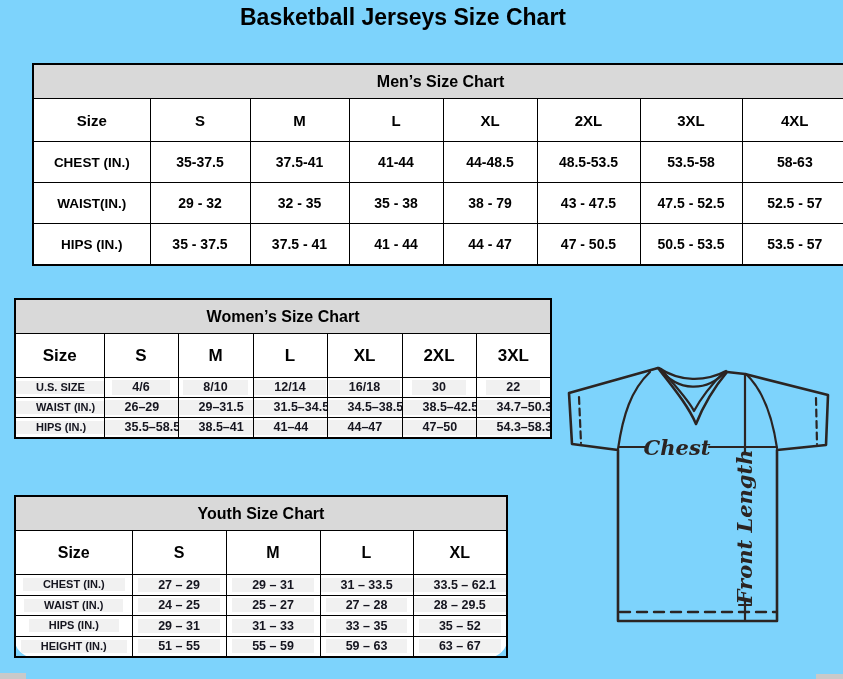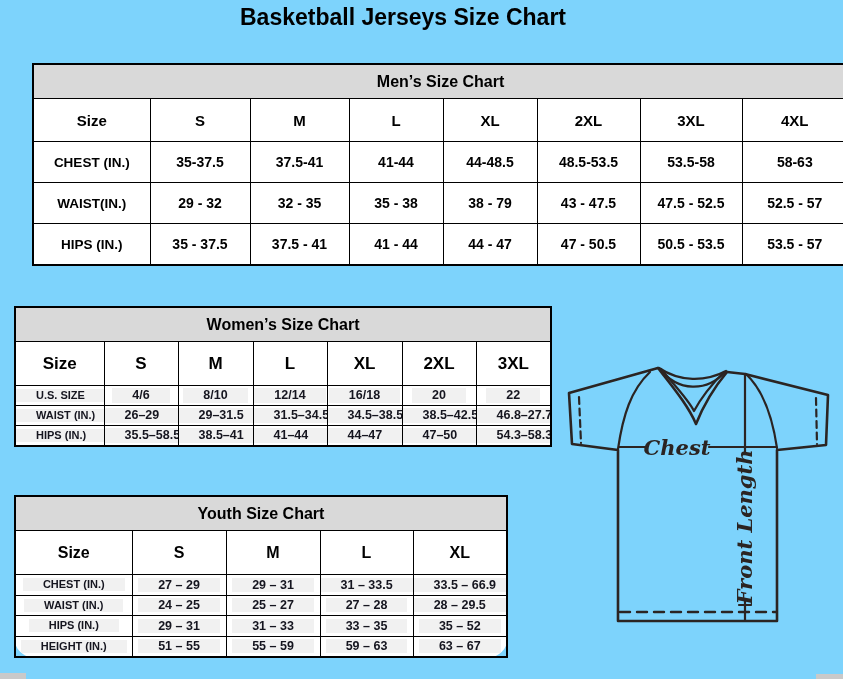--- a/index.html
+++ b/index.html
@@ -12,21 +12,21 @@
   table.size-table td{border:1.5px solid #000;text-align:center;vertical-align:middle;
                       padding:0;overflow:hidden;white-space:nowrap;}
   td.band{background:#d9d9d9;}
   
   .men{left:32px;top:63px;width:815px;}
   .men td.band{height:33px;font-size:16px;}
   .men .head-row td{height:42px;font-size:15px;}
   .men .data-row td{height:40px;font-size:14px;}
   .men .data-row td.rowlabel{font-size:13.5px;}
   
-  .women{left:14px;top:298px;width:536px;margin-top:8px;}
+  .women{left:14px;top:298px;width:536px;}
   .women td.band{height:33px;font-size:16px;}
   .women .head-row td{height:43px;font-size:17px;}
   .women .data-row td{height:19px;font-size:12.5px;color:#15151f;}
   .women .data-row td.rowlabel{font-size:11px;}
   
   .youth{left:14px;top:495px;width:492px;border-radius:21px;}
   .youth td.band{height:33px;font-size:16px;}
   .youth .head-row td{height:43px;font-size:16px;}
   .youth .data-row td{height:19.5px;font-size:12.5px;color:#15151f;}
   .youth .data-row td.rowlabel{font-size:11px;}
@@ -125,31 +125,31 @@
       <td>XL</td>
       <td>2XL</td>
       <td>3XL</td>
     </tr>
     <tr class="data-row">
       <td class="rowlabel"><span class="hl">U.S. SIZE</span></td>
       <td><span class="hl">4/6</span></td>
       <td><span class="hl">8/10</span></td>
       <td><span class="hl">12/14</span></td>
       <td><span class="hl">16/18</span></td>
-      <td><span class="hl">20</span></td>
+      <td><span class="hl">30</span></td>
       <td><span class="hl">22</span></td>
     </tr>
     <tr class="data-row">
       <td class="rowlabel"><span class="hl">WAIST (IN.)</span></td>
       <td><span class="hl">26–29</span></td>
       <td><span class="hl">29–31.5</span></td>
       <td><span class="hl">31.5–34.5</span></td>
       <td><span class="hl">34.5–38.5</span></td>
       <td><span class="hl">38.5–42.5</span></td>
-      <td><span class="hl">46.8–27.7</span></td>
+      <td><span class="hl">34.7–50.3</span></td>
     </tr>
     <tr class="data-row">
       <td class="rowlabel"><span class="hl">HIPS (IN.)</span></td>
       <td><span class="hl">35.5–58.5</span></td>
       <td><span class="hl">38.5–41</span></td>
       <td><span class="hl">41–44</span></td>
       <td><span class="hl">44–47</span></td>
       <td><span class="hl">47–50</span></td>
       <td><span class="hl">54.3–58.3</span></td>
     </tr>
@@ -173,21 +173,21 @@
       <td>S</td>
       <td>M</td>
       <td>L</td>
       <td>XL</td>
     </tr>
     <tr class="data-row">
       <td class="rowlabel"><span class="hl">CHEST (IN.)</span></td>
       <td><span class="hl">27 – 29</span></td>
       <td><span class="hl">29 – 31</span></td>
       <td><span class="hl">31 – 33.5</span></td>
-      <td><span class="hl">33.5 – 66.9</span></td>
+      <td><span class="hl">33.5 – 62.1</span></td>
     </tr>
     <tr class="data-row">
       <td class="rowlabel"><span class="hl">WAIST (IN.)</span></td>
       <td><span class="hl">24 – 25</span></td>
       <td><span class="hl">25 – 27</span></td>
       <td><span class="hl">27 – 28</span></td>
       <td><span class="hl">28 – 29.5</span></td>
     </tr>
     <tr class="data-row">
       <td class="rowlabel"><span class="hl">HIPS (IN.)</span></td>

